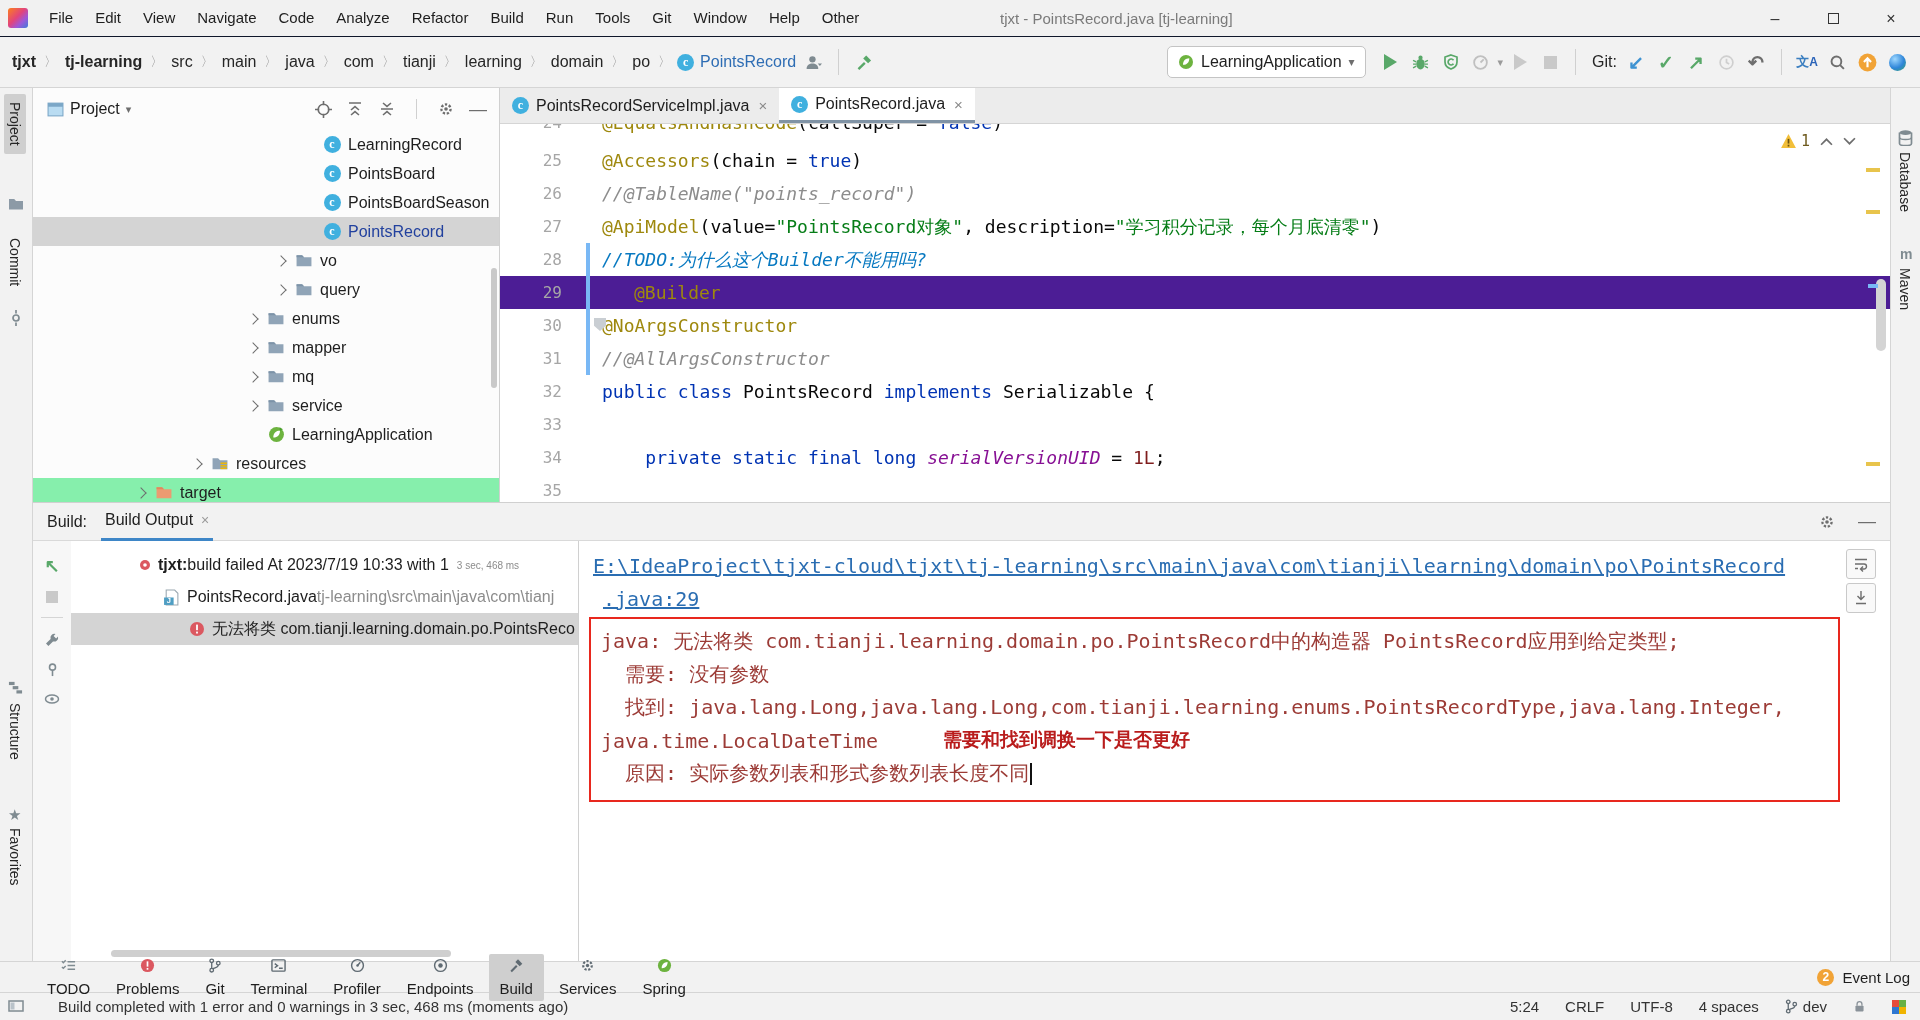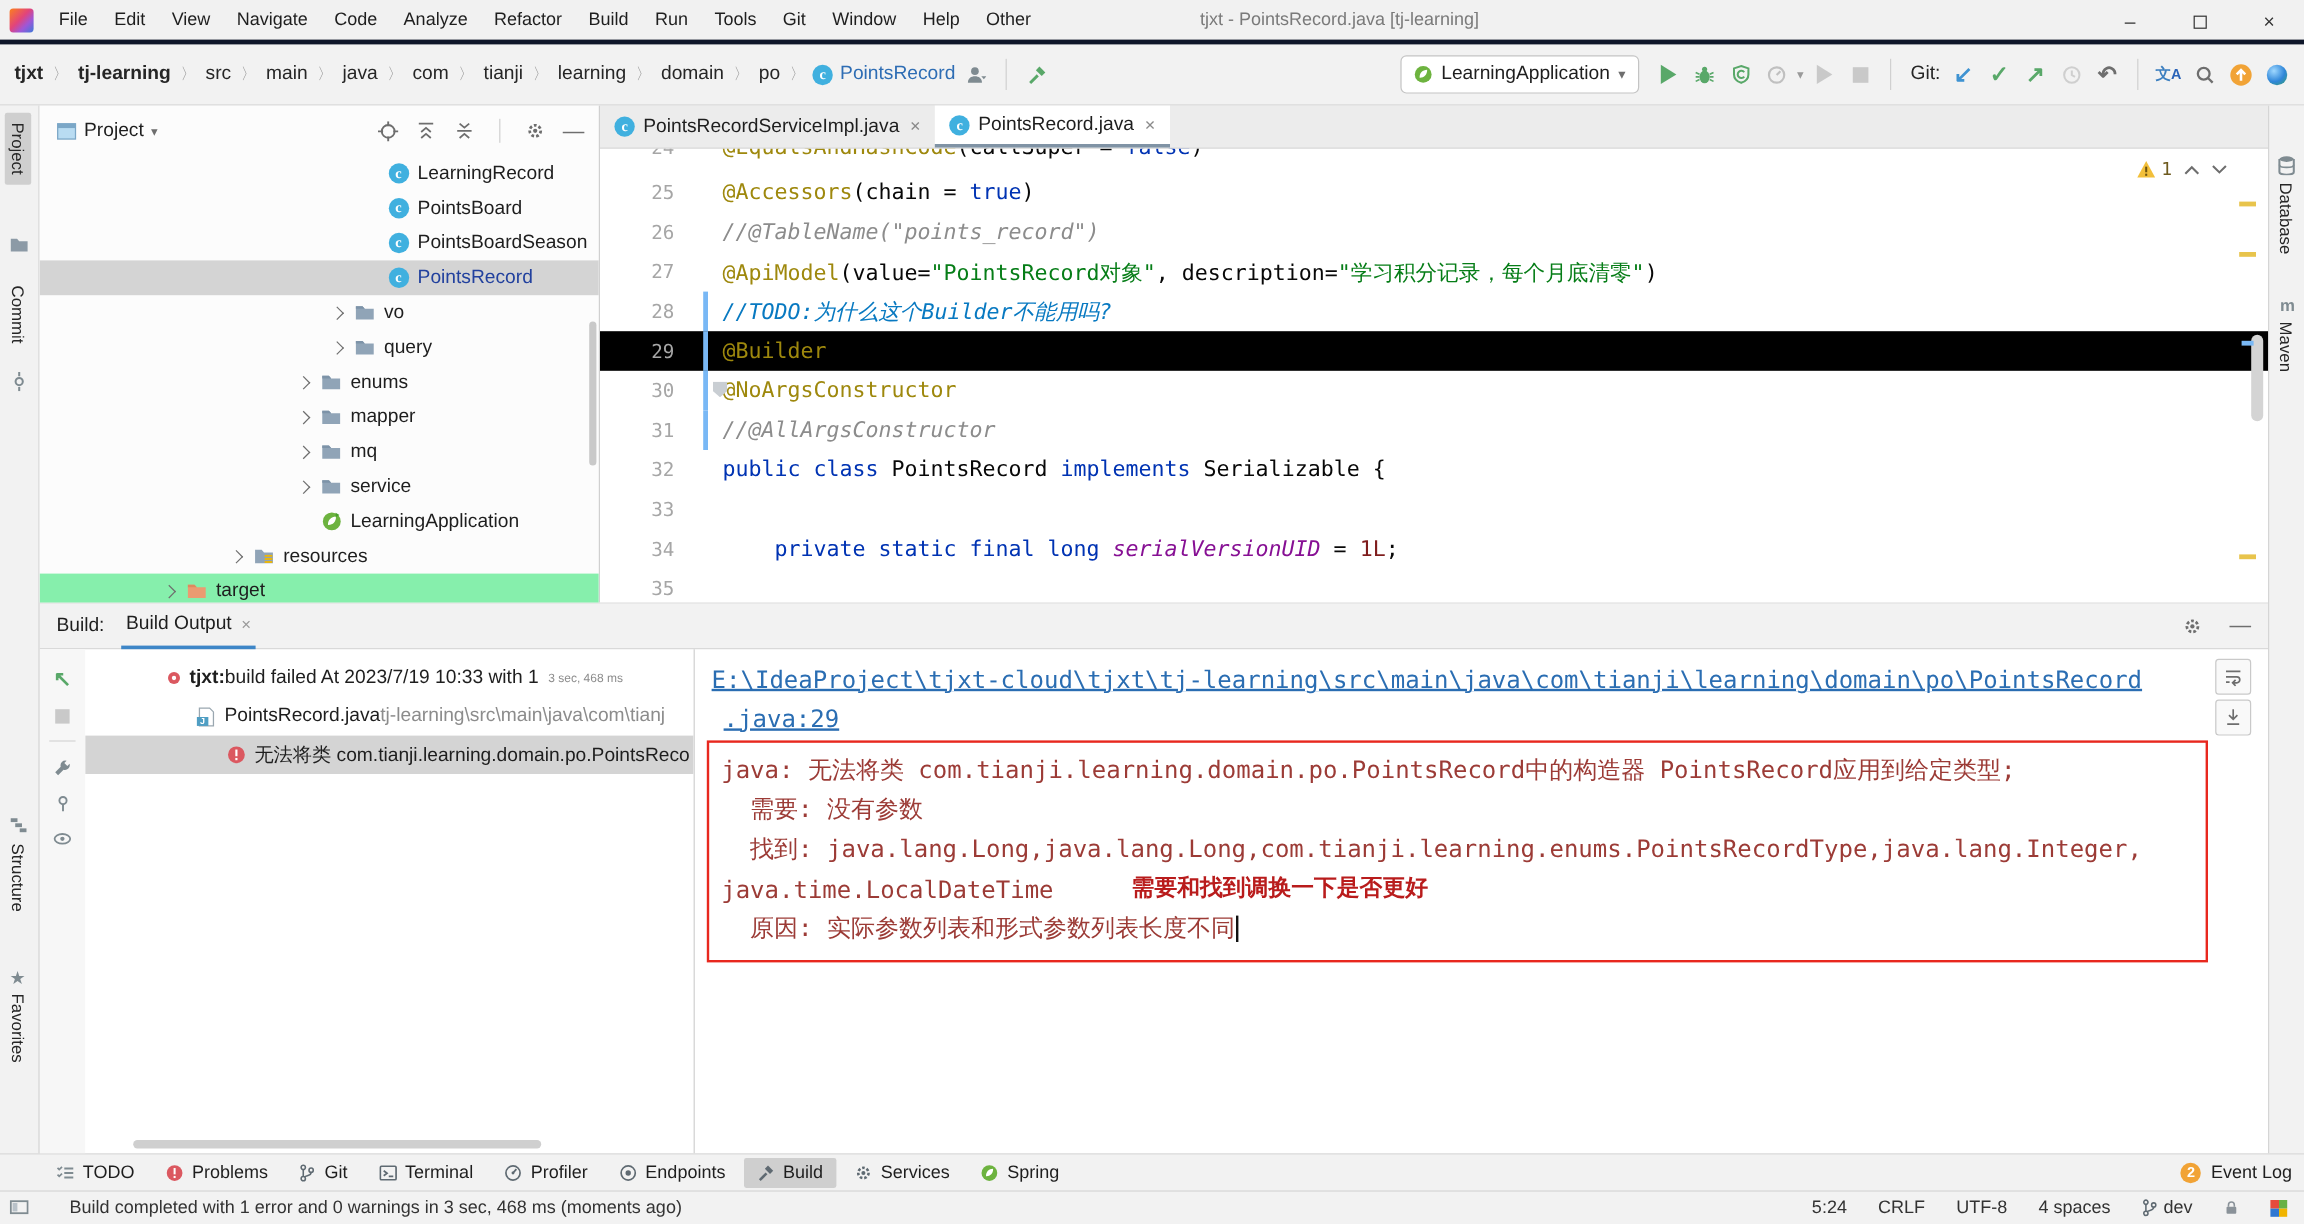--- a/index.html
+++ b/index.html
@@ -1,20 +1,20 @@
 <!DOCTYPE html>
 <html><head>
 <meta charset="utf-8">
 <style>
   *{margin:0;padding:0;box-sizing:border-box;}
   html,body{width:1920px;height:1020px;overflow:hidden;background:#fff;
     font-family:"Liberation Sans",sans-serif;color:#1e1e1e;-webkit-font-smoothing:antialiased;}
   .ni{display:inline-flex;align-items:center;justify-content:center;}
   
-  #titlebar{height:37px;background:#f1f1f1;display:flex;align-items:center;position:relative;border-bottom:4px solid #0f172a;}
+  #titlebar{height:37px;background:#f1f1f1;display:flex;align-items:center;position:relative;border-bottom:1px solid #0f172a;}
   #logo{width:20px;height:20px;margin:0 10px 0 8px;border-radius:3px;
     background:linear-gradient(135deg,#fc801d 0%,#e2447b 45%,#9e57d8 70%,#3d7bd9 100%);}
   .menu-item{padding:0 11px;font-size:15px;color:#1e1e1e;line-height:36px;cursor:default;}
   #win-title{position:absolute;left:1000px;font-size:15px;color:#7a7a7a;}
   #winbtns{position:absolute;right:0;top:0;height:37px;display:flex;}
   .wbtn{width:58px;height:37px;display:flex;align-items:center;justify-content:center;font-size:16px;color:#333;}
   .wrest{width:11px;height:11px;border:1.4px solid #333;}
   
   #toolbar{height:51px;background:#f2f2f2;border-bottom:1px solid #d5d5d5;display:flex;align-items:center;padding:0 8px 0 10px;font-size:16px;}
   .crumb{color:#262626;padding:0 2px;}
@@ -54,21 +54,21 @@
   
   #editorcol{flex:1;display:flex;flex-direction:column;min-width:0;}
   #tabs{height:36px;background:#ececec;display:flex;border-bottom:1px solid #d5d5d5;}
   .tab{display:flex;align-items:center;gap:7px;padding:0 12px;font-size:16px;position:relative;}
   .tab.active{background:#fff;border-bottom:3px solid #8093a5;}
   .tab .x{color:#8a8a8a;font-size:15px;margin-left:2px;}
   #codewrap{flex:1;background:#fff;position:relative;overflow:hidden;font-family:"DejaVu Sans Mono",monospace;font-size:18px;}
   .cl{height:33px;display:flex;align-items:center;position:relative;white-space:pre;}
   .cl .ln{width:62px;flex:none;text-align:right;color:#a6a6a6;font-size:16px;padding-right:0;}
   .cl .ct{margin-left:40px;}
-  .cl.caret-line{background:#000000;}
+  .cl.caret-line{background:#4c1d95;gap:32px;}
   .cl.clip{height:20px;overflow:hidden;}
   .cl.clip .inwrap{transform:translateY(-12px);display:flex;align-items:center;width:100%;}
   .chbar{position:absolute;left:86px;top:0;width:4px;height:100%;background:#79b8f5;}
   .bmark{position:absolute;left:94px;top:9px;width:12px;height:13px;background:#c9ced3;clip-path:polygon(0 0,100% 0,100% 60%,50% 100%,0 60%);}
   .ann{color:#9e880d;}.kw{color:#0033b3;}.str{color:#067d17;}
   .cmt{color:#8c8c8c;font-style:italic;}.todo{color:#0879c1;font-style:italic;}
   .numt{color:#7f1d1d;}.fld{color:#871094;font-style:italic;}.pl{color:#080808;}
   #insp{position:absolute;top:8px;right:34px;display:flex;align-items:center;gap:10px;font-size:15px;color:#6e5a1e;}
   .stripe-mark{position:absolute;right:10px;width:14px;height:4px;}
   #sb-thumb{position:absolute;right:4px;top:155px;width:10px;height:72px;background:#d4d4d4;border-radius:5px;}
@@ -92,21 +92,21 @@
   #bconsole{flex:1;position:relative;padding:8px 0 0 14px;font-family:"DejaVu Sans Mono",monospace;font-size:20px;min-width:0;}
   .clink{color:#2a6db2;text-decoration:underline;height:33px;display:flex;align-items:center;white-space:pre;}
   #errbox{position:relative;border:2px solid #e8281e;margin:2px 50px 0 -4px;padding:6px 8px 10px 10px;}
   .eline{height:33px;display:flex;align-items:center;color:#9c3b36;white-space:pre;}
   #caret{width:2px;height:22px;background:#111;display:inline-block;margin-left:1px;}
   #annot{position:absolute;left:352px;top:108px;color:#b91c1c;font-size:19px;font-family:"Liberation Sans",sans-serif;font-weight:bold;}
   #floatbtns{position:absolute;top:8px;right:14px;display:flex;flex-direction:column;gap:4px;}
   .fbtn{width:30px;height:30px;border:1px solid #c9c9c9;background:#f9f9f9;border-radius:3px;display:flex;align-items:center;justify-content:center;color:#6e6e6e;}
   
   #bottombar{height:31px;background:#f2f2f2;border-top:1px solid #d5d5d5;display:flex;align-items:center;padding:0 10px 0 36px;font-size:15px;gap:4px;}
-  .bbitem{display:flex;align-items:center;gap:7px;padding:4px 11px;border-radius:2px;}
+  .bbitem{display:flex;align-items:center;gap:7px;padding:4px 11px;border-radius:2px;flex-direction:column;}
   .bbitem.active{background:#cfcfcf;}
   #eventlog{margin-left:auto;display:flex;align-items:center;gap:8px;}
   #evbadge{width:17px;height:17px;border-radius:50%;background:#f1a336;color:#fff;font-size:12px;font-weight:bold;display:flex;align-items:center;justify-content:center;}
   #statusbar{height:28px;background:#f2f2f2;border-top:1px solid #d5d5d5;display:flex;align-items:center;padding:0 14px 0 8px;font-size:15px;color:#333;gap:26px;}
   #statusmsg{margin-left:8px;}
   #statusbar .grow{flex:1;}
   .sitem{display:flex;align-items:center;gap:5px;}
   #colorgrid{width:14px;height:14px;background:
     linear-gradient(90deg,#e64b3c 50%,#67b145 50%) 0 0/14px 7px no-repeat,
     linear-gradient(90deg,#2f77d1 50%,#f0b400 50%) 0 7px/14px 7px no-repeat;}

